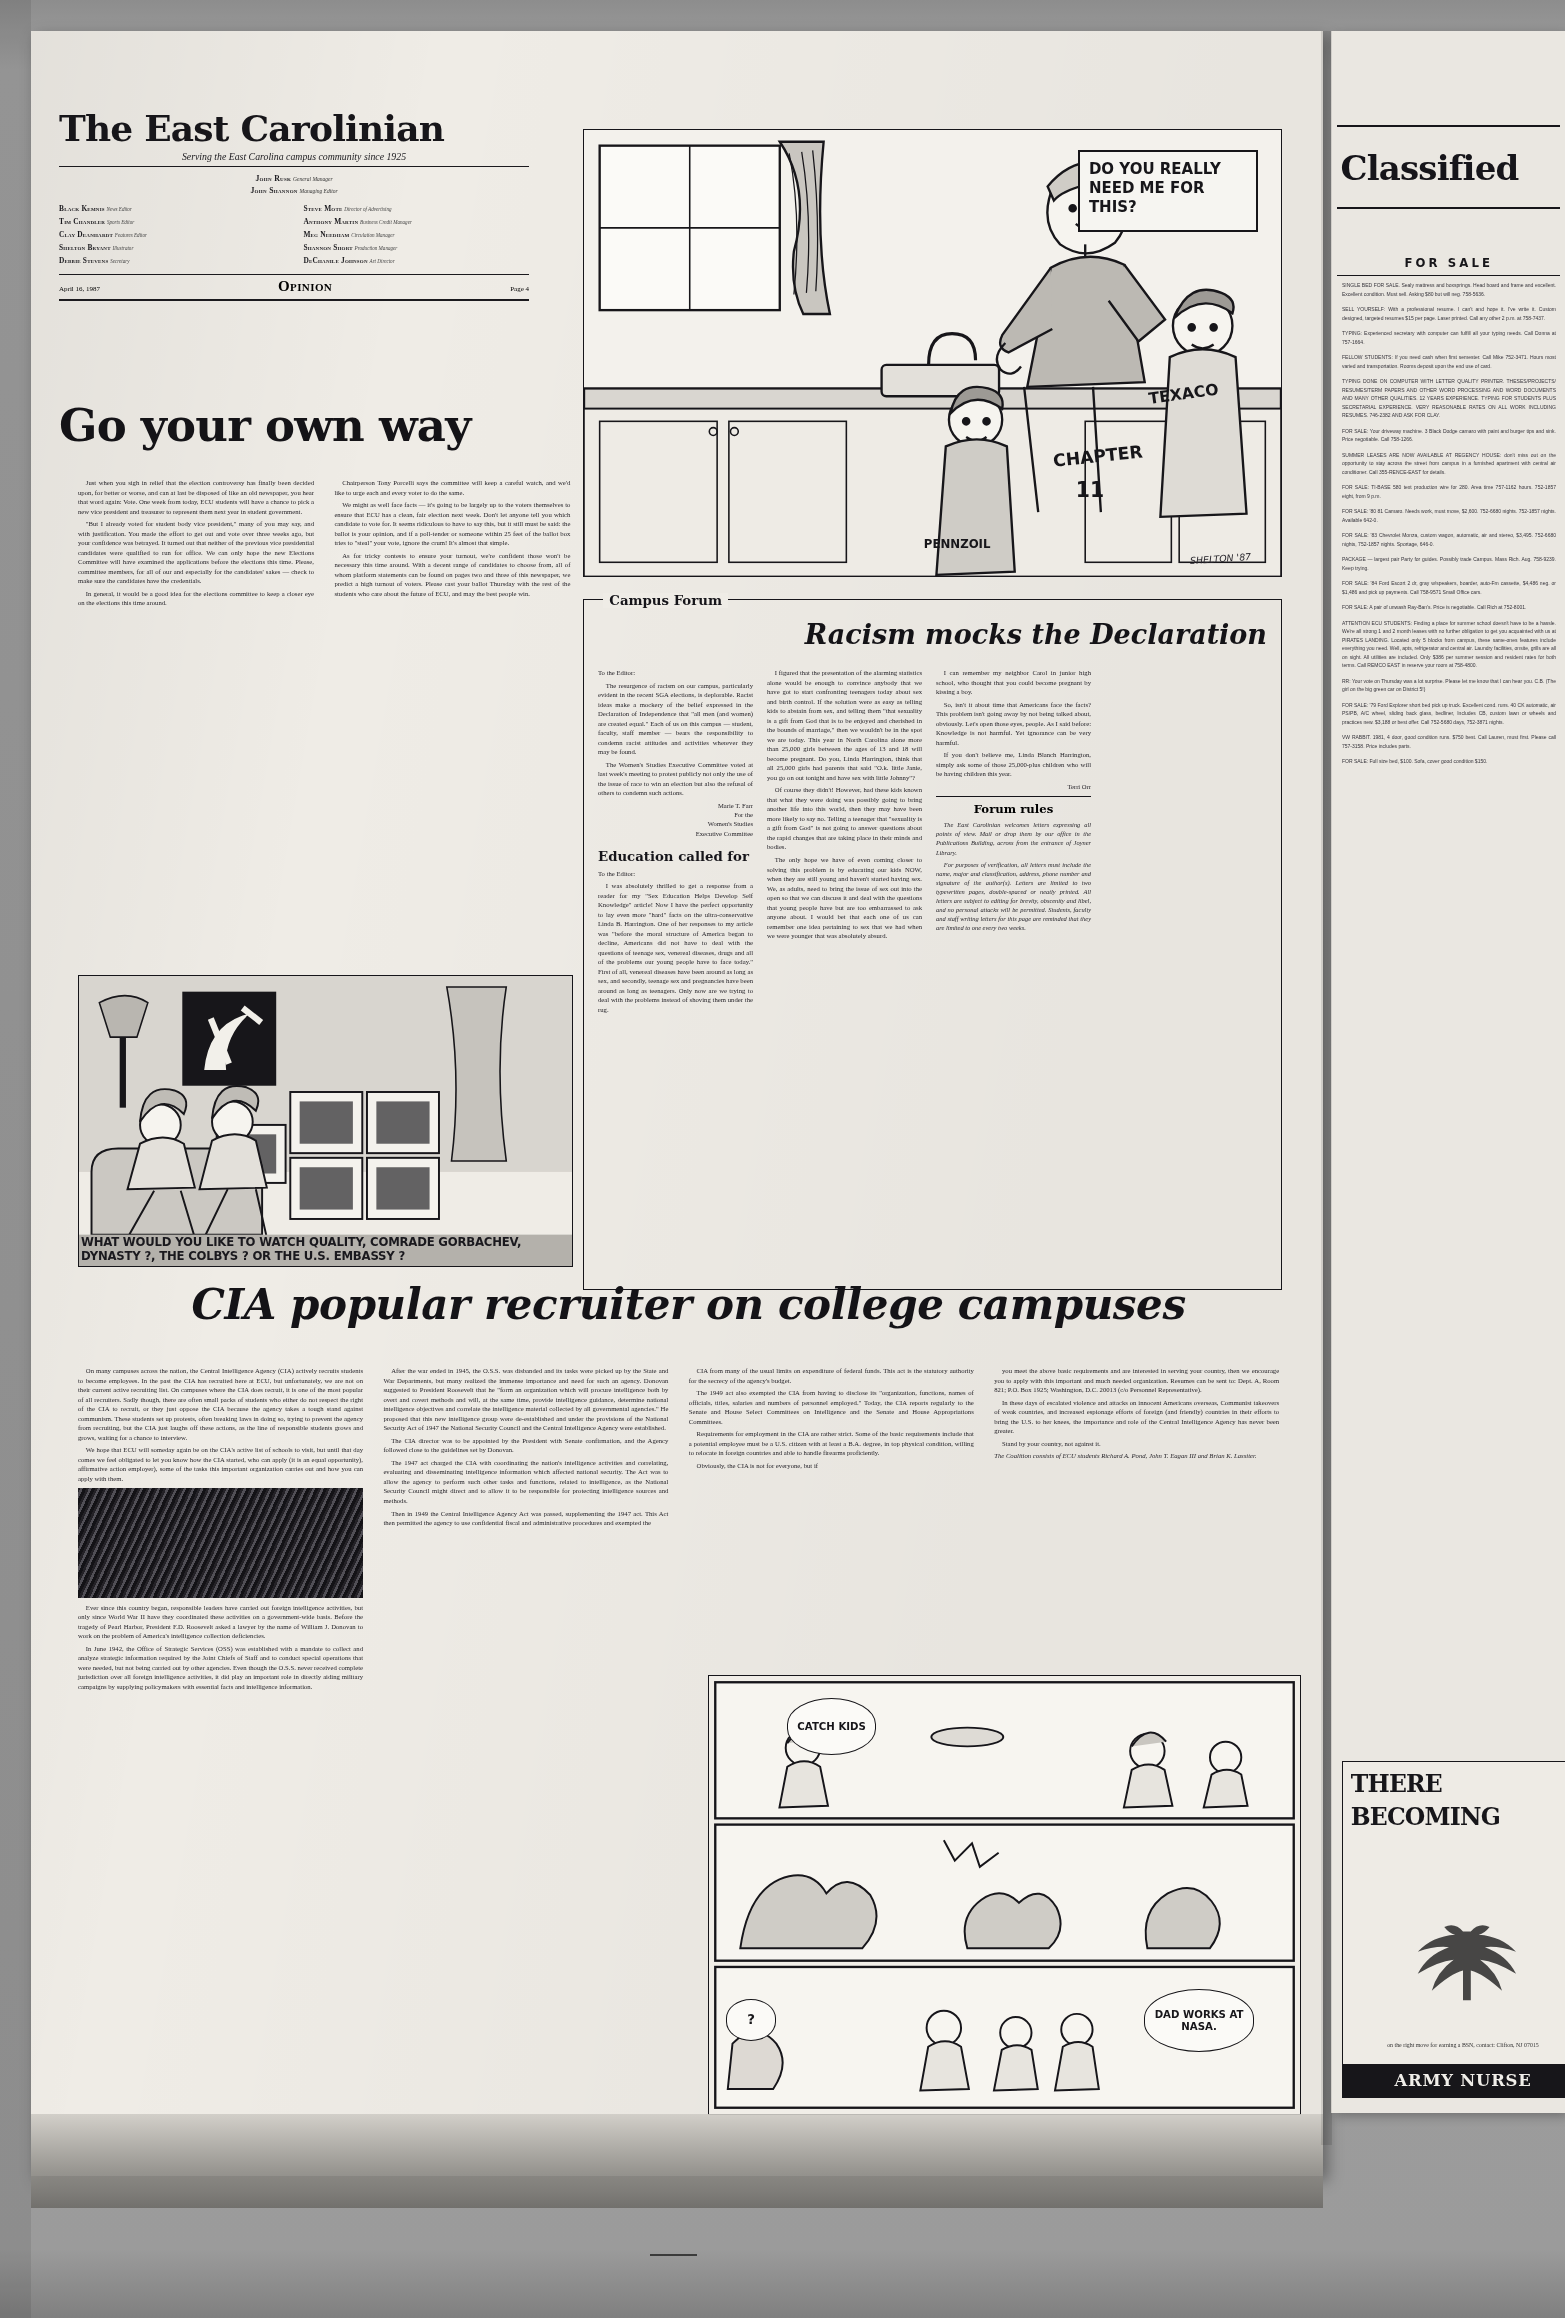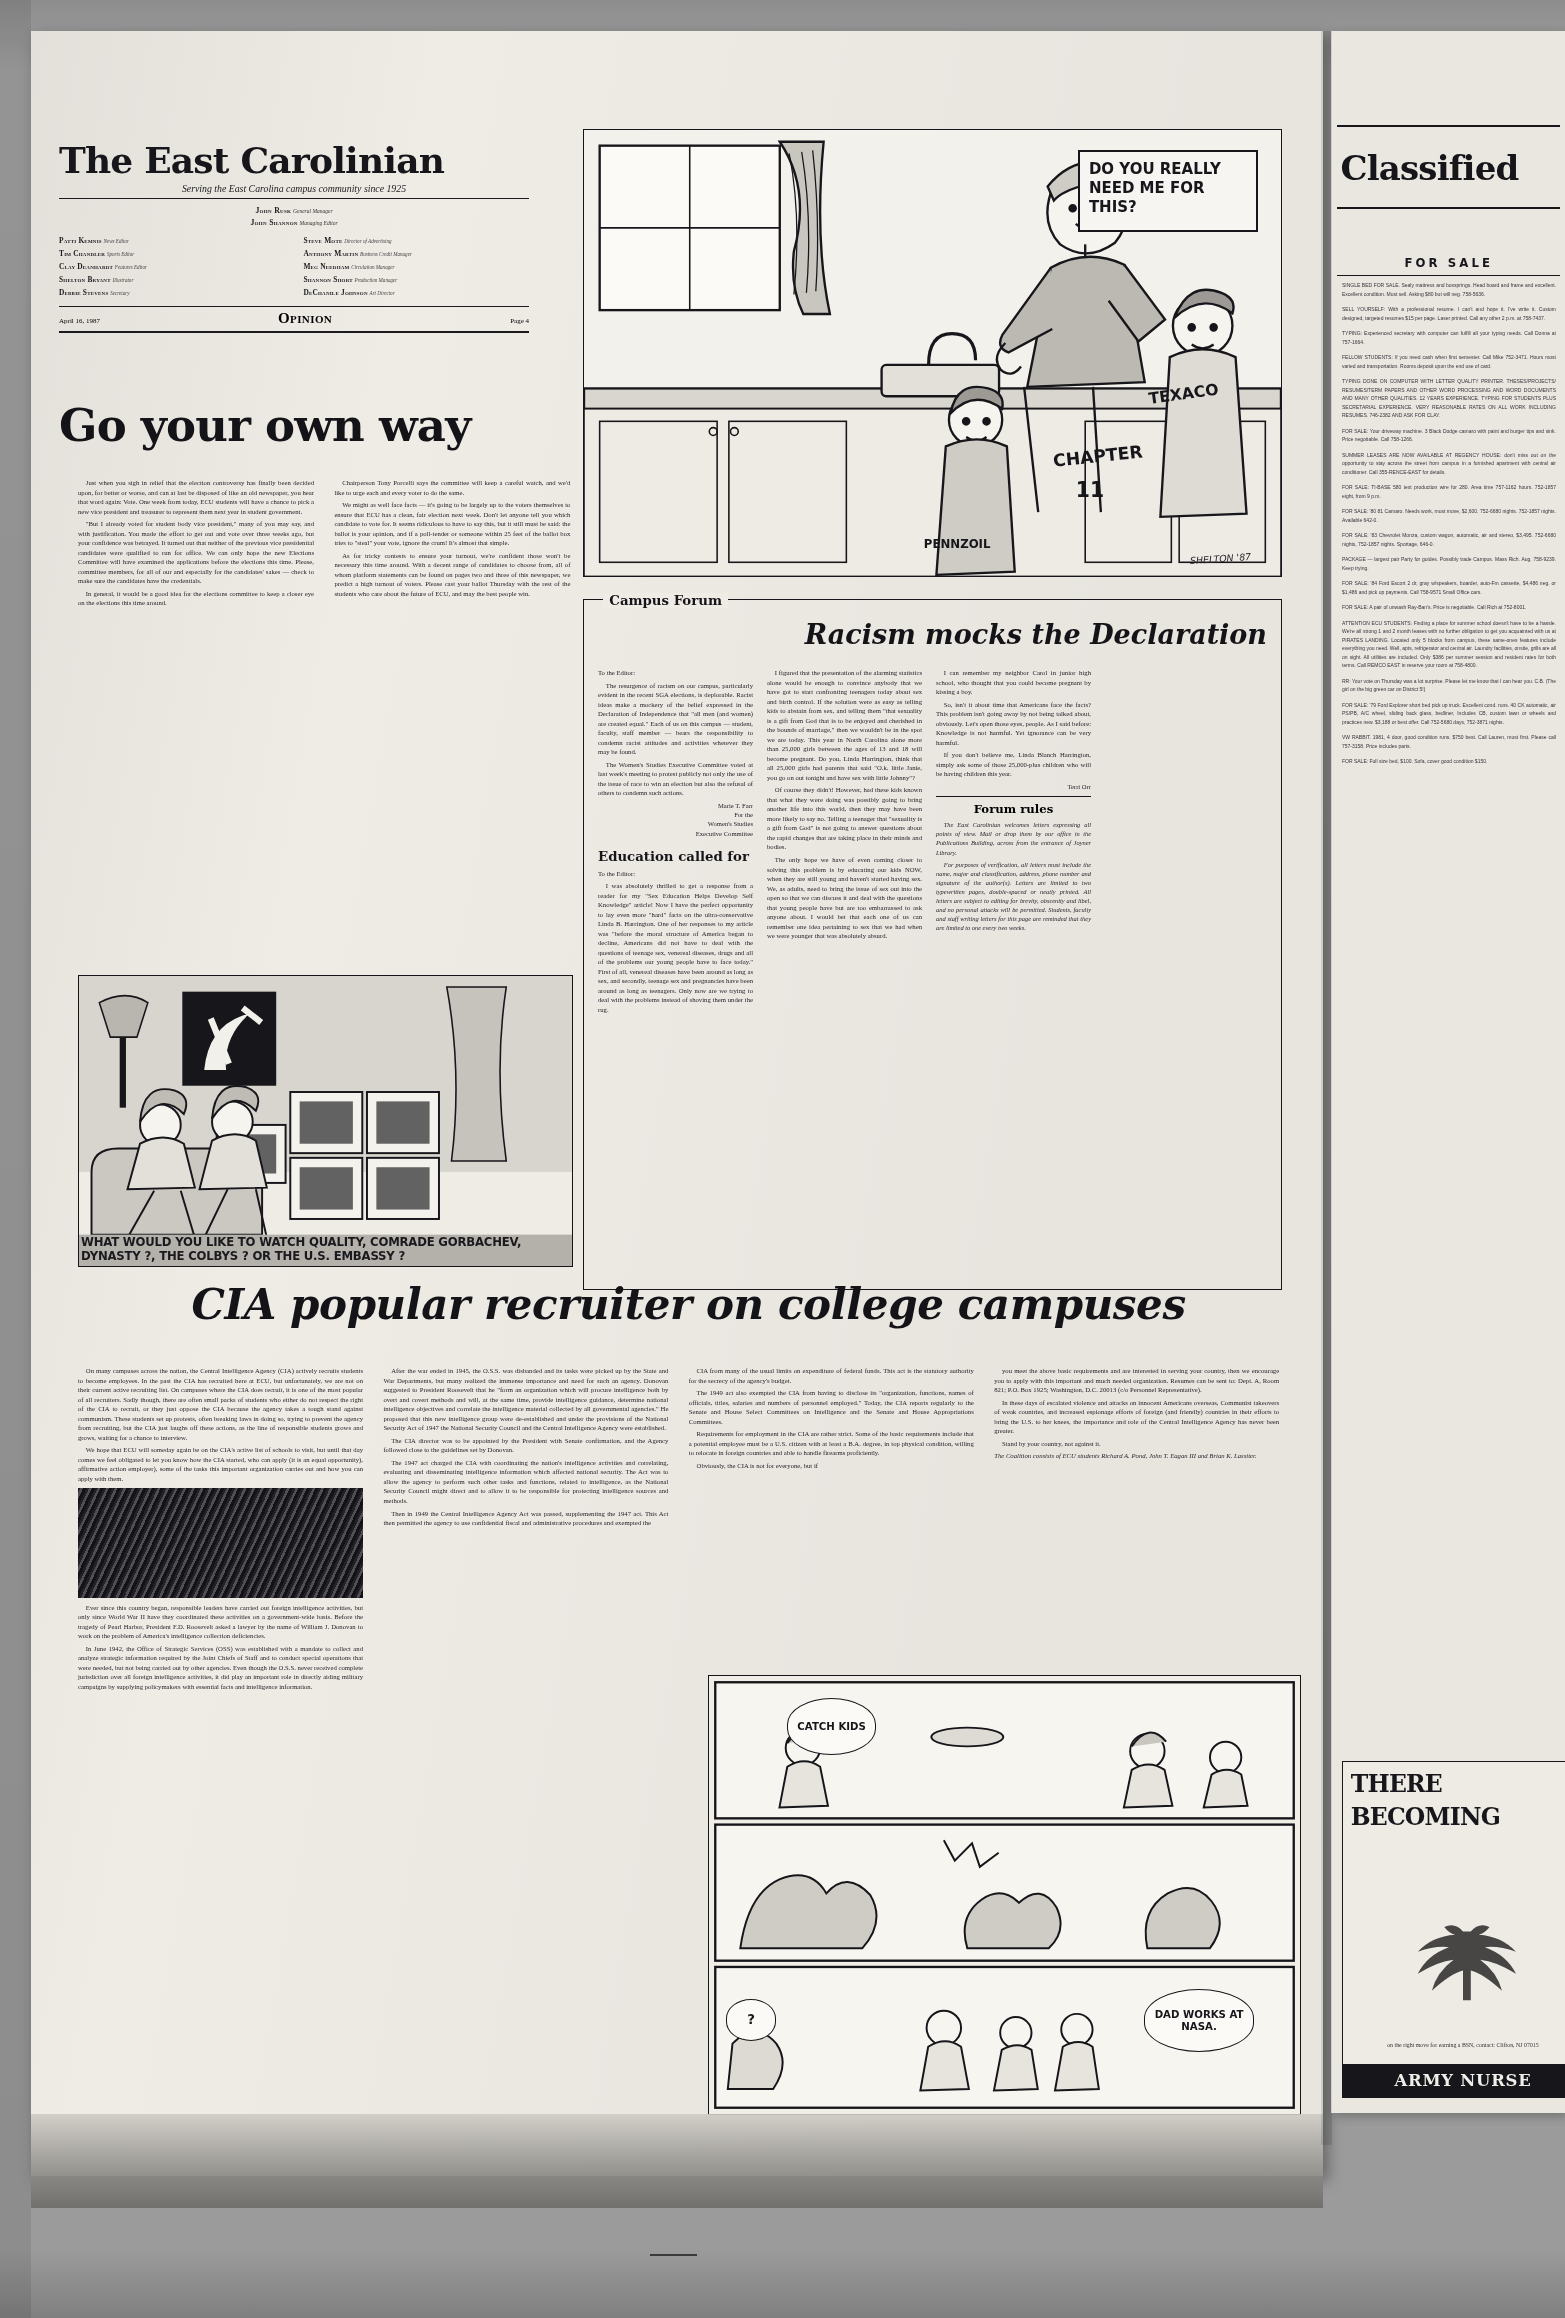--- a/index.html
+++ b/index.html
@@ -13,21 +13,21 @@
   .sheet:after{content:"";position:absolute;inset:0;
         background:linear-gradient(100deg,rgba(0,0,0,.05) 0%,rgba(255,255,255,0) 25%,rgba(0,0,0,.03) 75%);
         pointer-events:none;}
   
   .sheet2{position:absolute;left:1331px;top:31px;width:235px;height:2082px;background:#eae7e1;
          box-shadow:3.1px 3.1px 11px rgba(0,0,0,.3);overflow:hidden;}
 
   
   .masthead{position:absolute;left:59px;top:110px;width:470px;}
   .mast-title{font-family:"DejaVu Serif", serif;font-weight:bold;font-size:36px;letter-spacing:-0.8px;
-              color:#17161a;line-height:1;margin-top:32px;}
+              color:#17161a;line-height:1;}
   .mast-sub{font-size:9.8px;font-style:italic;text-align:center;margin-top:4.7px;color:#1b1a1e;}
   .mast-rule{height:1.6px;background:#1b1a1e;margin-top:3.9px;}
   .staff{margin-top:5.5px;font-size:7px;color:#1b1a1e;}
   .staff .center{text-align:center;line-height:1.55;}
   .staff .center b{font-variant:small-caps;font-size:7.8px;letter-spacing:0.3px;}
   .staff .center i{font-size:5.5px;font-style:italic;color:#333;}
   .staff-cols{display:flex;justify-content:space-between;margin-top:6.3px;}
   .staff-cols .col{width:48%;}
   .staff-line{line-height:1.75;white-space:nowrap;}
   .staff-line b{font-variant:small-caps;font-size:7.4px;letter-spacing:0.2px;}
@@ -147,21 +147,21 @@
     <div class="mast-title">The East Carolinian</div>
     <div class="mast-sub">Serving the East Carolina campus community since 1925</div>
     <div class="mast-rule"></div>
     <div class="staff">
       <div class="center">
         <div><b>John Rusk</b> <i>General Manager</i></div>
         <div><b>John Shannon</b> <i>Managing Editor</i></div>
       </div>
       <div class="staff-cols">
         <div class="col">
-          <div class="staff-line"><b>Patti Kemnis</b> <i>News Editor</i></div>
+          <div class="staff-line"><b>Black Kemnis</b> <i>News Editor</i></div>
           <div class="staff-line"><b>Tim Chandler</b> <i>Sports Editor</i></div>
           <div class="staff-line"><b>Clay Deanhardt</b> <i>Features Editor</i></div>
           <div class="staff-line"><b>Shelton Bryant</b> <i>Illustrator</i></div>
           <div class="staff-line"><b>Debbie Stevens</b> <i>Secretary</i></div>
         </div>
         <div class="col">
           <div class="staff-line"><b>Steve Mote</b> <i>Director of Advertising</i></div>
           <div class="staff-line"><b>Anthony Martin</b> <i>Business Credit Manager</i></div>
           <div class="staff-line"><b>Meg Needham</b> <i>Circulation Manager</i></div>
           <div class="staff-line"><b>Shannon Short</b> <i>Production Manager</i></div>

